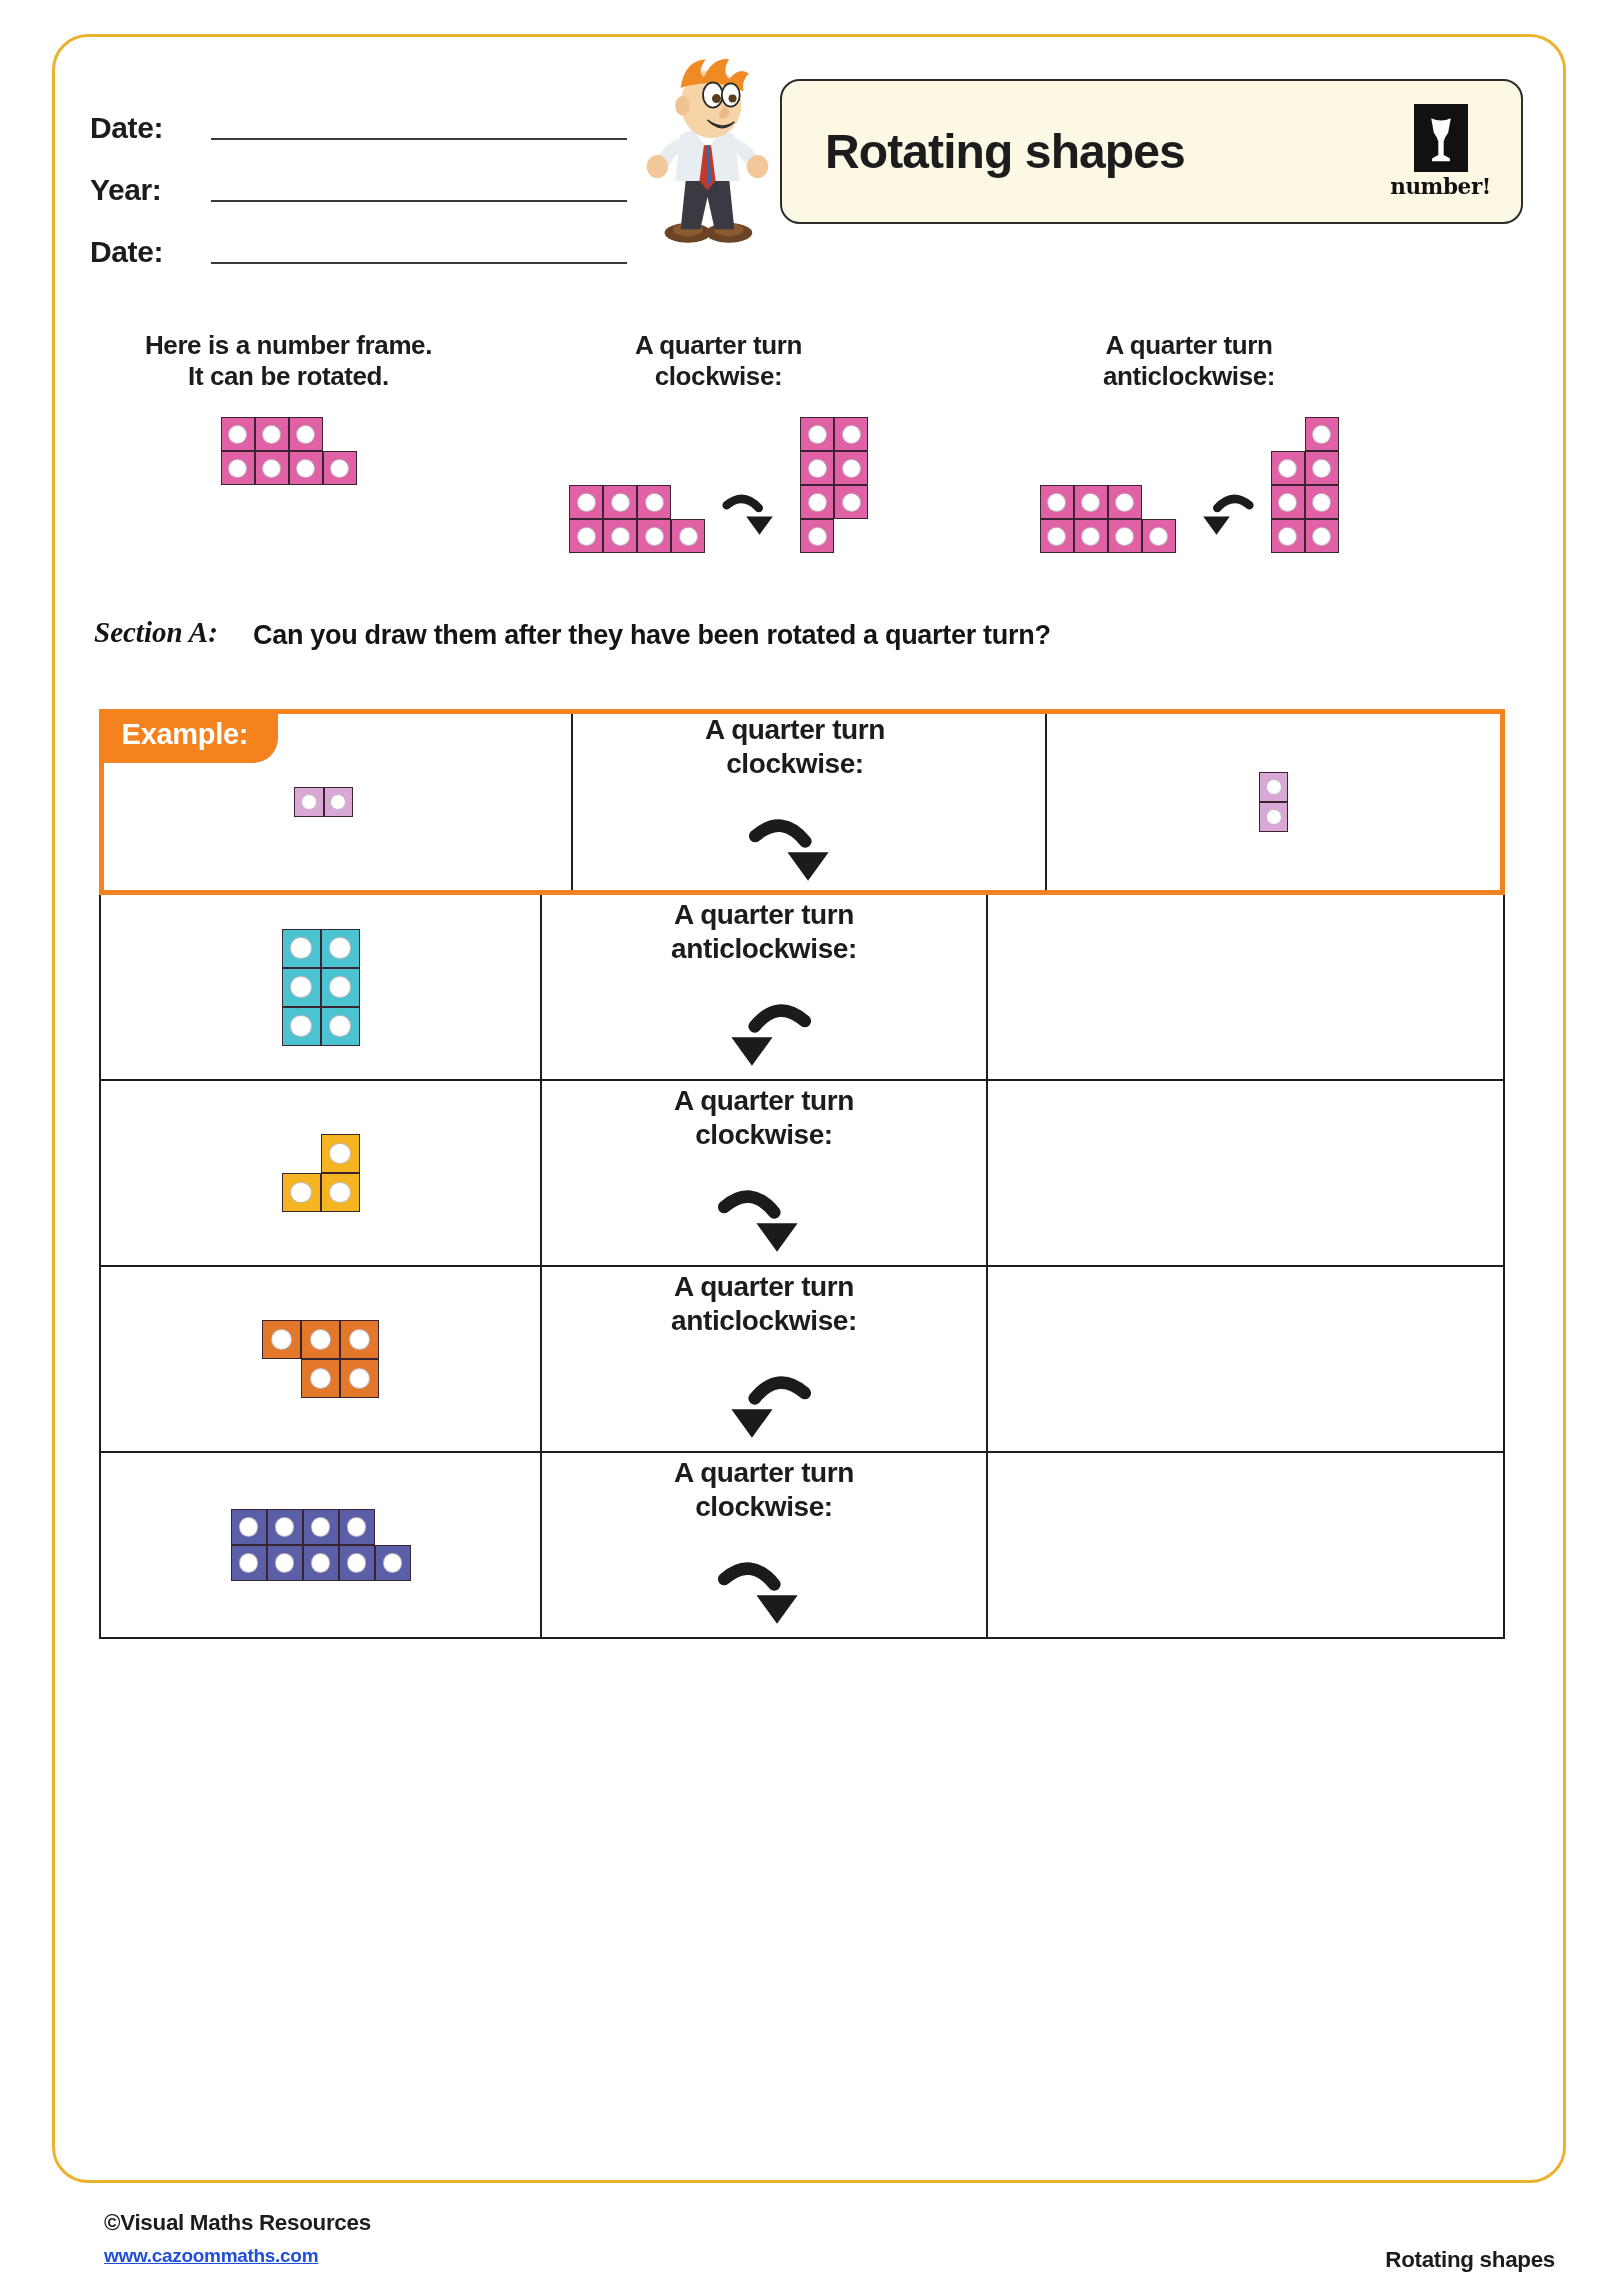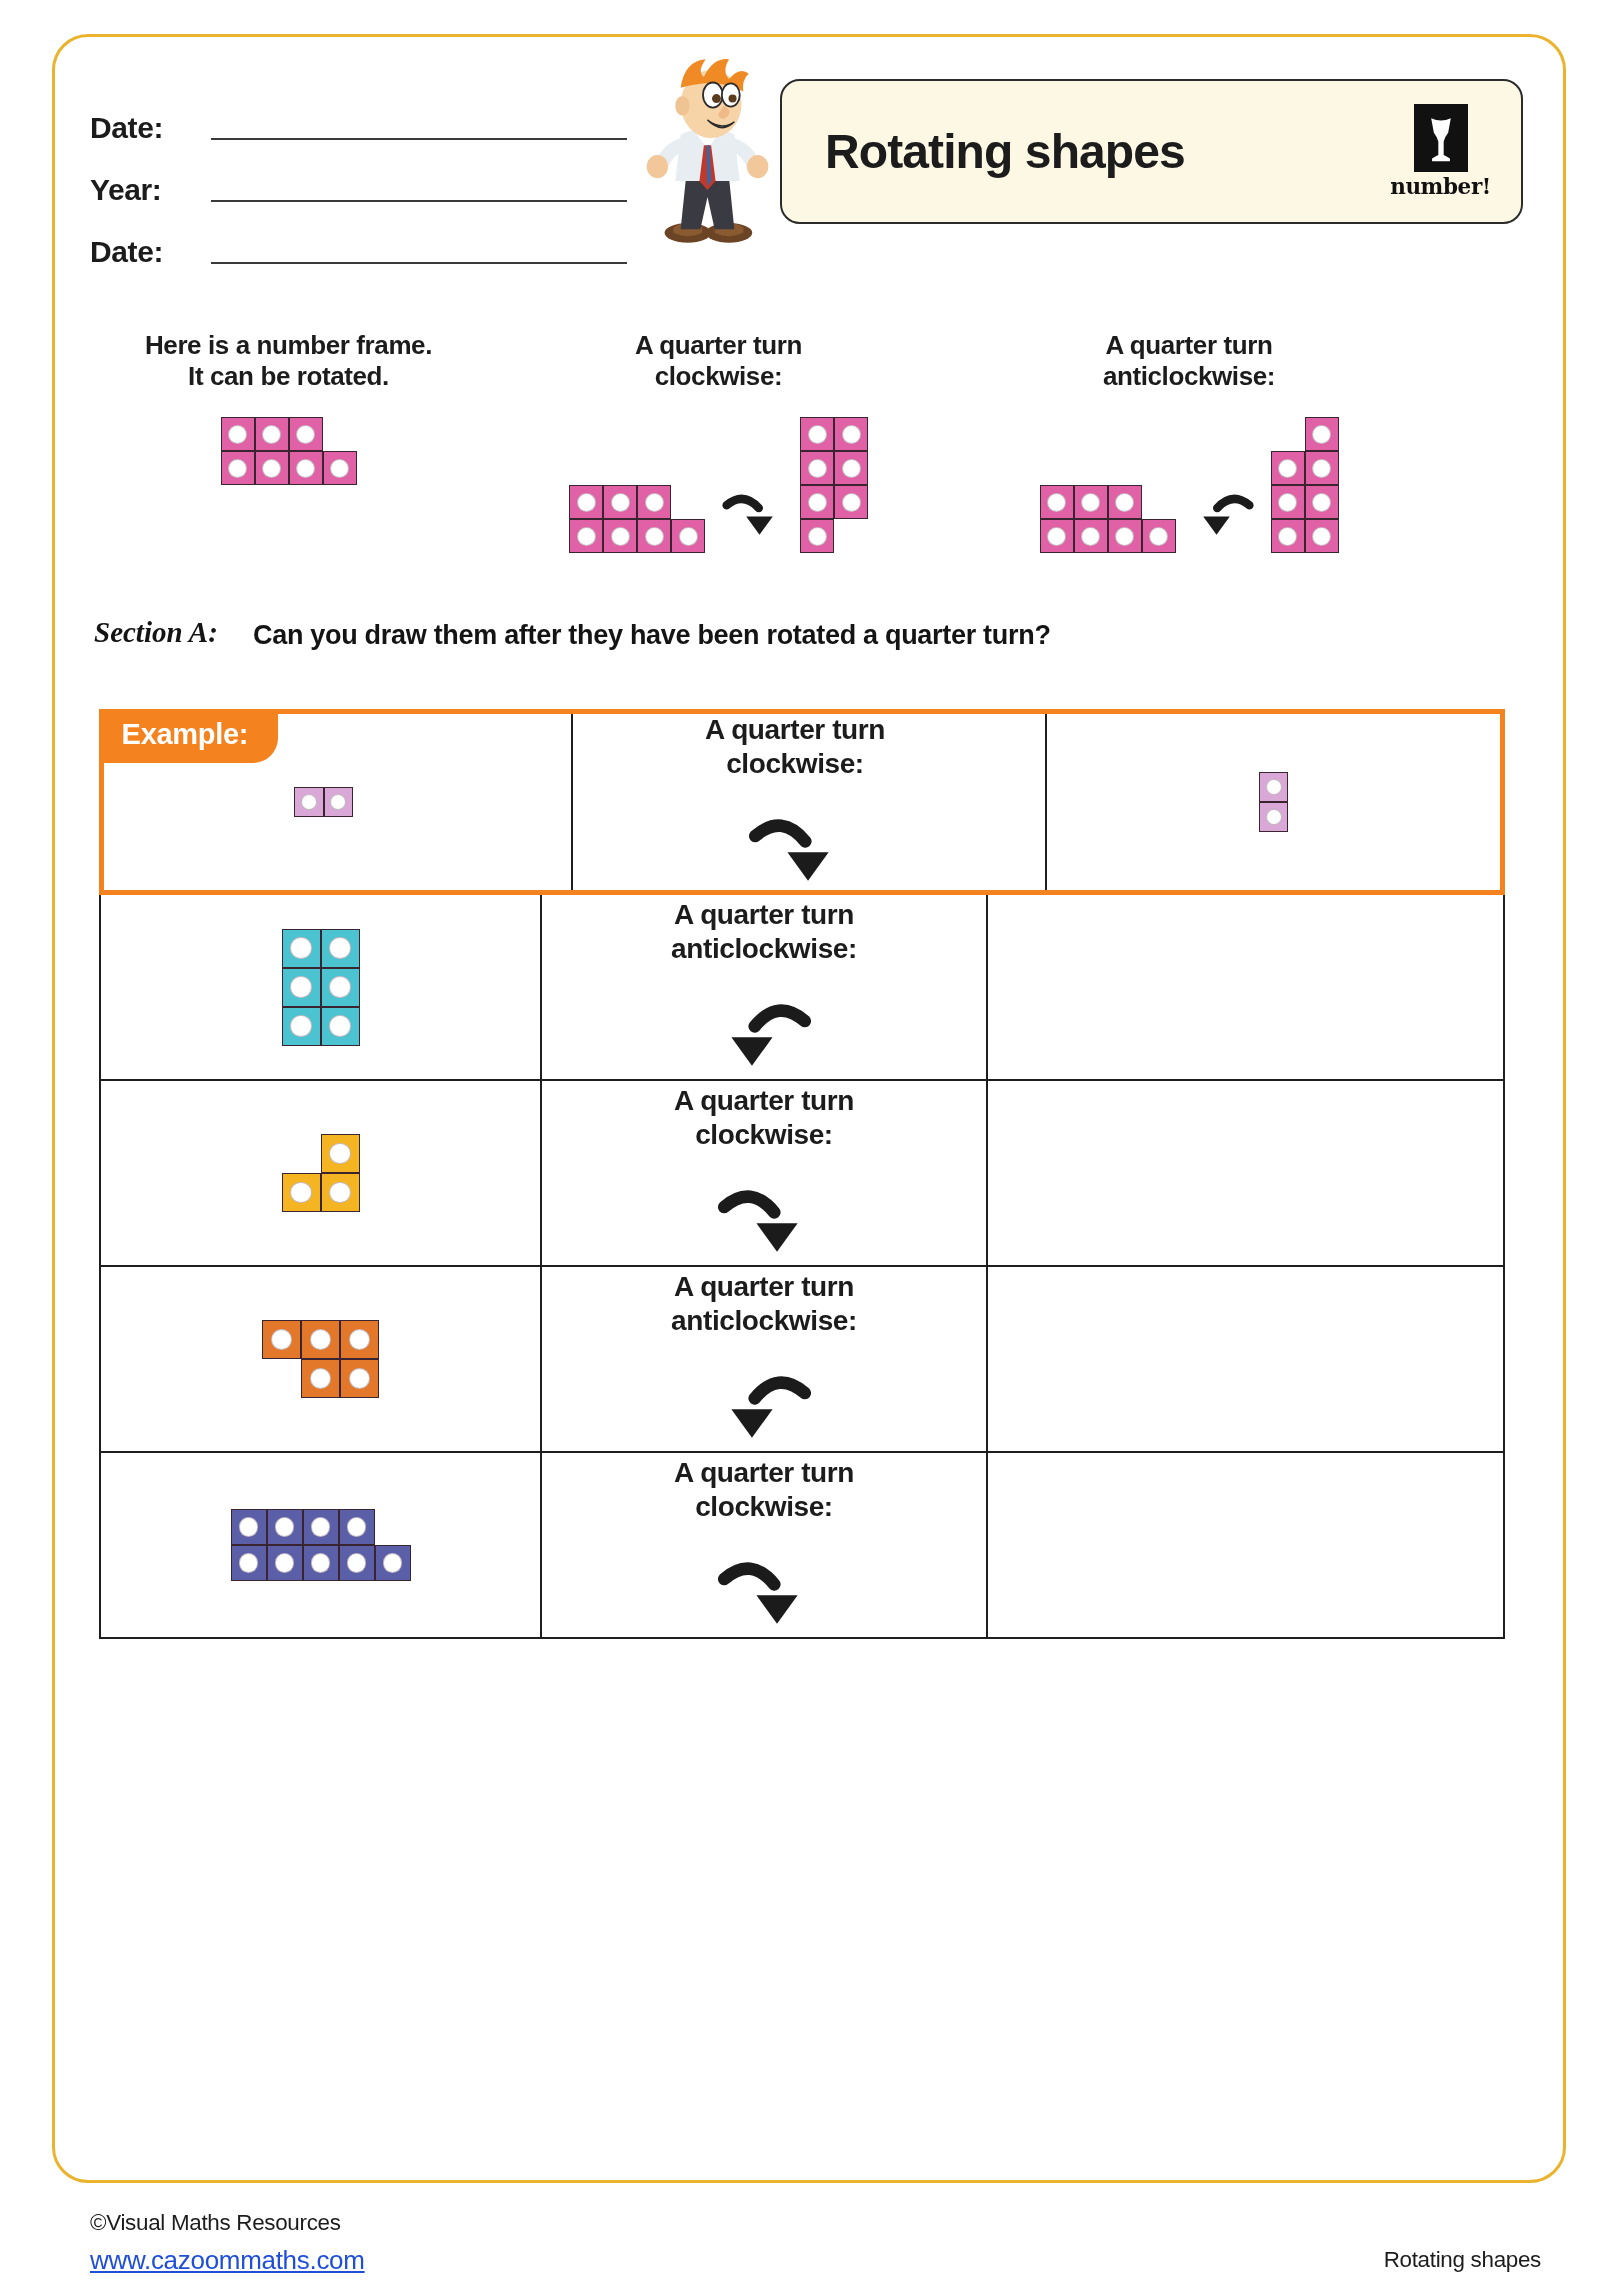--- a/index.html
+++ b/index.html
@@ -253,35 +253,36 @@
     font-weight: bold;
     padding: 9px 30px 12.5px 23px;
     border-bottom-right-radius: 25px;
     z-index: 5;
     letter-spacing: -0.3px;
   }
 
   
   .footer {
     position: absolute;
-    left: 90px;
+    left: 104px;
     top: 2210px;
     width: 1451px;
     height: 81px;
+    font-weight: bold;
   }
   .foot-left { position: absolute; left: 0; top: 0; }
   .foot-copy {
     font-size: 22.4px;
     color: #1c1c1c;
     letter-spacing: -0.3px;
   }
   .foot-link {
     display: block;
     margin-top: 9px;
-    font-size: 26px;
+    font-size: 19px;
     color: #1f4fd8;
     text-decoration: underline;
     letter-spacing: -0.3px;
   }
   .foot-right {
     position: absolute;
     right: 0;
     top: 37px;
     font-size: 22.4px;
     color: #1c1c1c;

